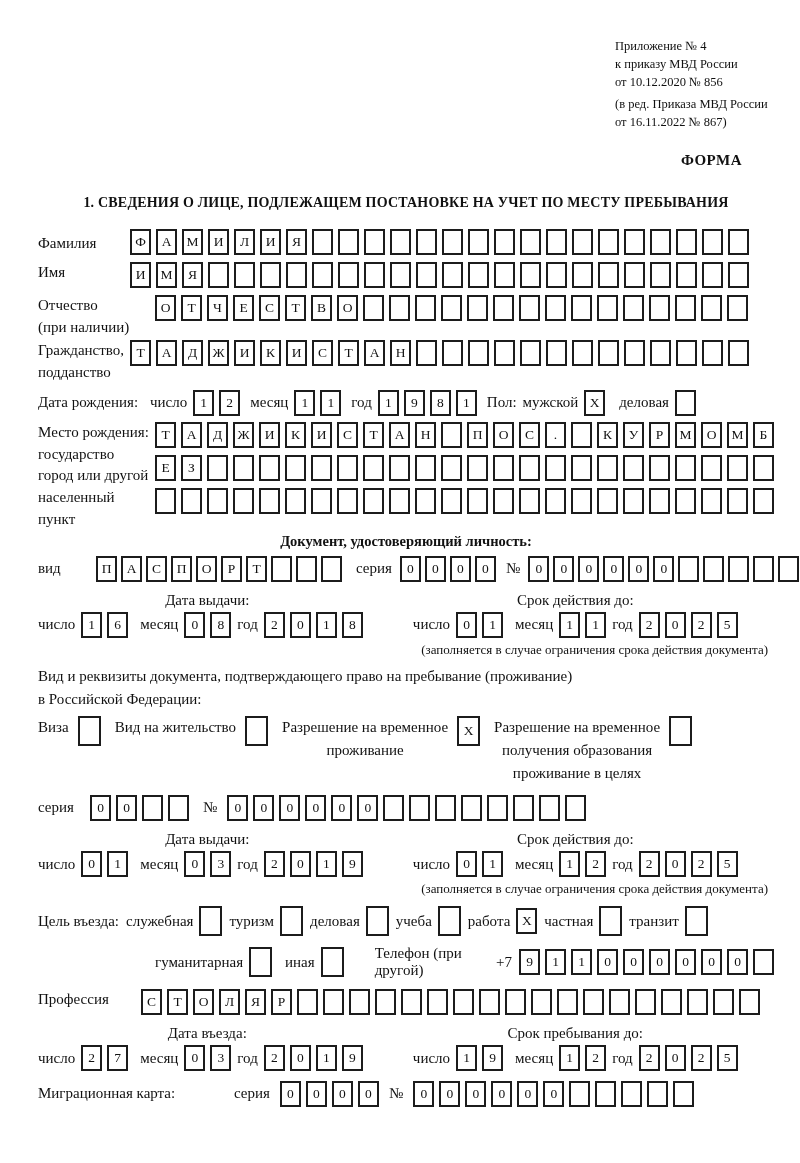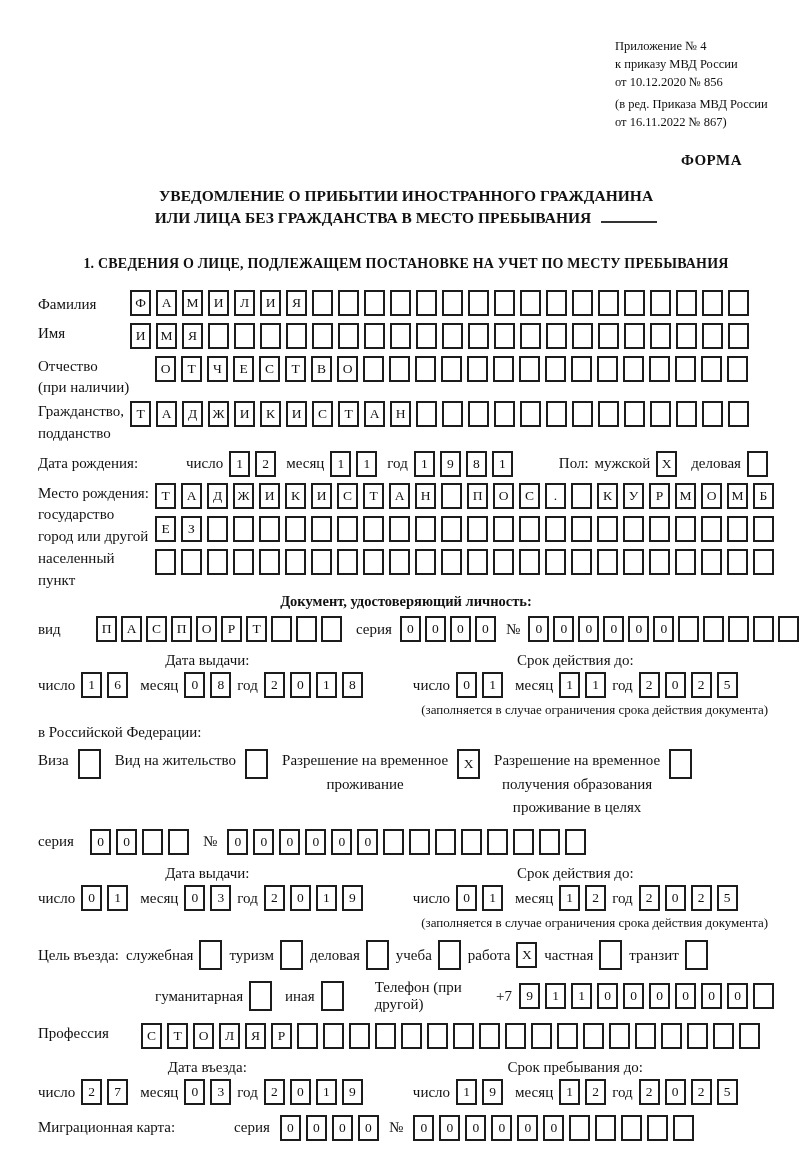--- a/index.html
+++ b/index.html
@@ -73,26 +73,20 @@
     <div>к приказу МВД России</div>
     <div>от 10.12.2020 № 856</div>
     <div class="grp2">
       <div>(в ред. Приказа МВД России</div>
       <div>от 16.11.2022 № 867)</div>
     </div>
   </div>
 
   <div class="forma">ФОРМА</div>
 
-  <div class="title">
-    <div>УВЕДОМЛЕНИЕ О ПРИБЫТИИ ИНОСТРАННОГО ГРАЖДАНИНА</div>
-    <div>
-      <span>ИЛИ ЛИЦА БЕЗ ГРАЖДАНСТВА В МЕСТО ПРЕБЫВАНИЯ</span><span class="title-underline"></span>
-    </div>
-  </div>
 
   <div class="section-heading">1. СВЕДЕНИЯ О ЛИЦЕ, ПОДЛЕЖАЩЕМ ПОСТАНОВКЕ НА УЧЕТ ПО МЕСТУ ПРЕБЫВАНИЯ</div>
 
   <div class="row mt18">
     <div class="lbl w92">Фамилия</div>
     <div class="boxes">
         <span class="cbox">Ф</span>
         <span class="cbox">А</span>
         <span class="cbox">М</span>
         <span class="cbox">И</span>
@@ -207,21 +201,21 @@
         <span class="cbox"></span>
         <span class="cbox"></span>
         <span class="cbox"></span>
         <span class="cbox"></span>
         <span class="cbox"></span>
         <span class="cbox"></span>
         <span class="cbox"></span>
       </div>
   </div>
 
-  <div class="row mt6" style="align-items:center;gap:36px;">
+  <div class="row mt6" style="align-items:center;">
     <div class="lbl" style="width:108px;">Дата рождения:</div>
     <div class="dgroup">
       <span class="dlbl">число</span>
       <span class="boxes">
           <span class="cbox">1</span>
           <span class="cbox">2</span>
         </span>
       <span class="dlbl">месяц</span>
       <span class="boxes">
           <span class="cbox">1</span>
@@ -415,20 +409,21 @@
             <span class="cbox">2</span>
             <span class="cbox">0</span>
             <span class="cbox">2</span>
             <span class="cbox">5</span>
           </span>
       </div>
     </div>
   </div>
   <div class="note">(заполняется в случае ограничения срока действия документа)</div>
 
+  <div class="mt10">Вид и реквизиты документа, подтверждающего право на пребывание (проживание)</div>
   <div class="mt6">в Российской Федерации:</div>
 
   <div class="res-options">
     <div class="res-opt">
       <span class="opt-label">Виза</span>
       <span class="cbox big"></span>
     </div>
     <div class="res-opt">
       <span class="opt-label">Вид на жительство</span>
       <span class="cbox big"></span>

